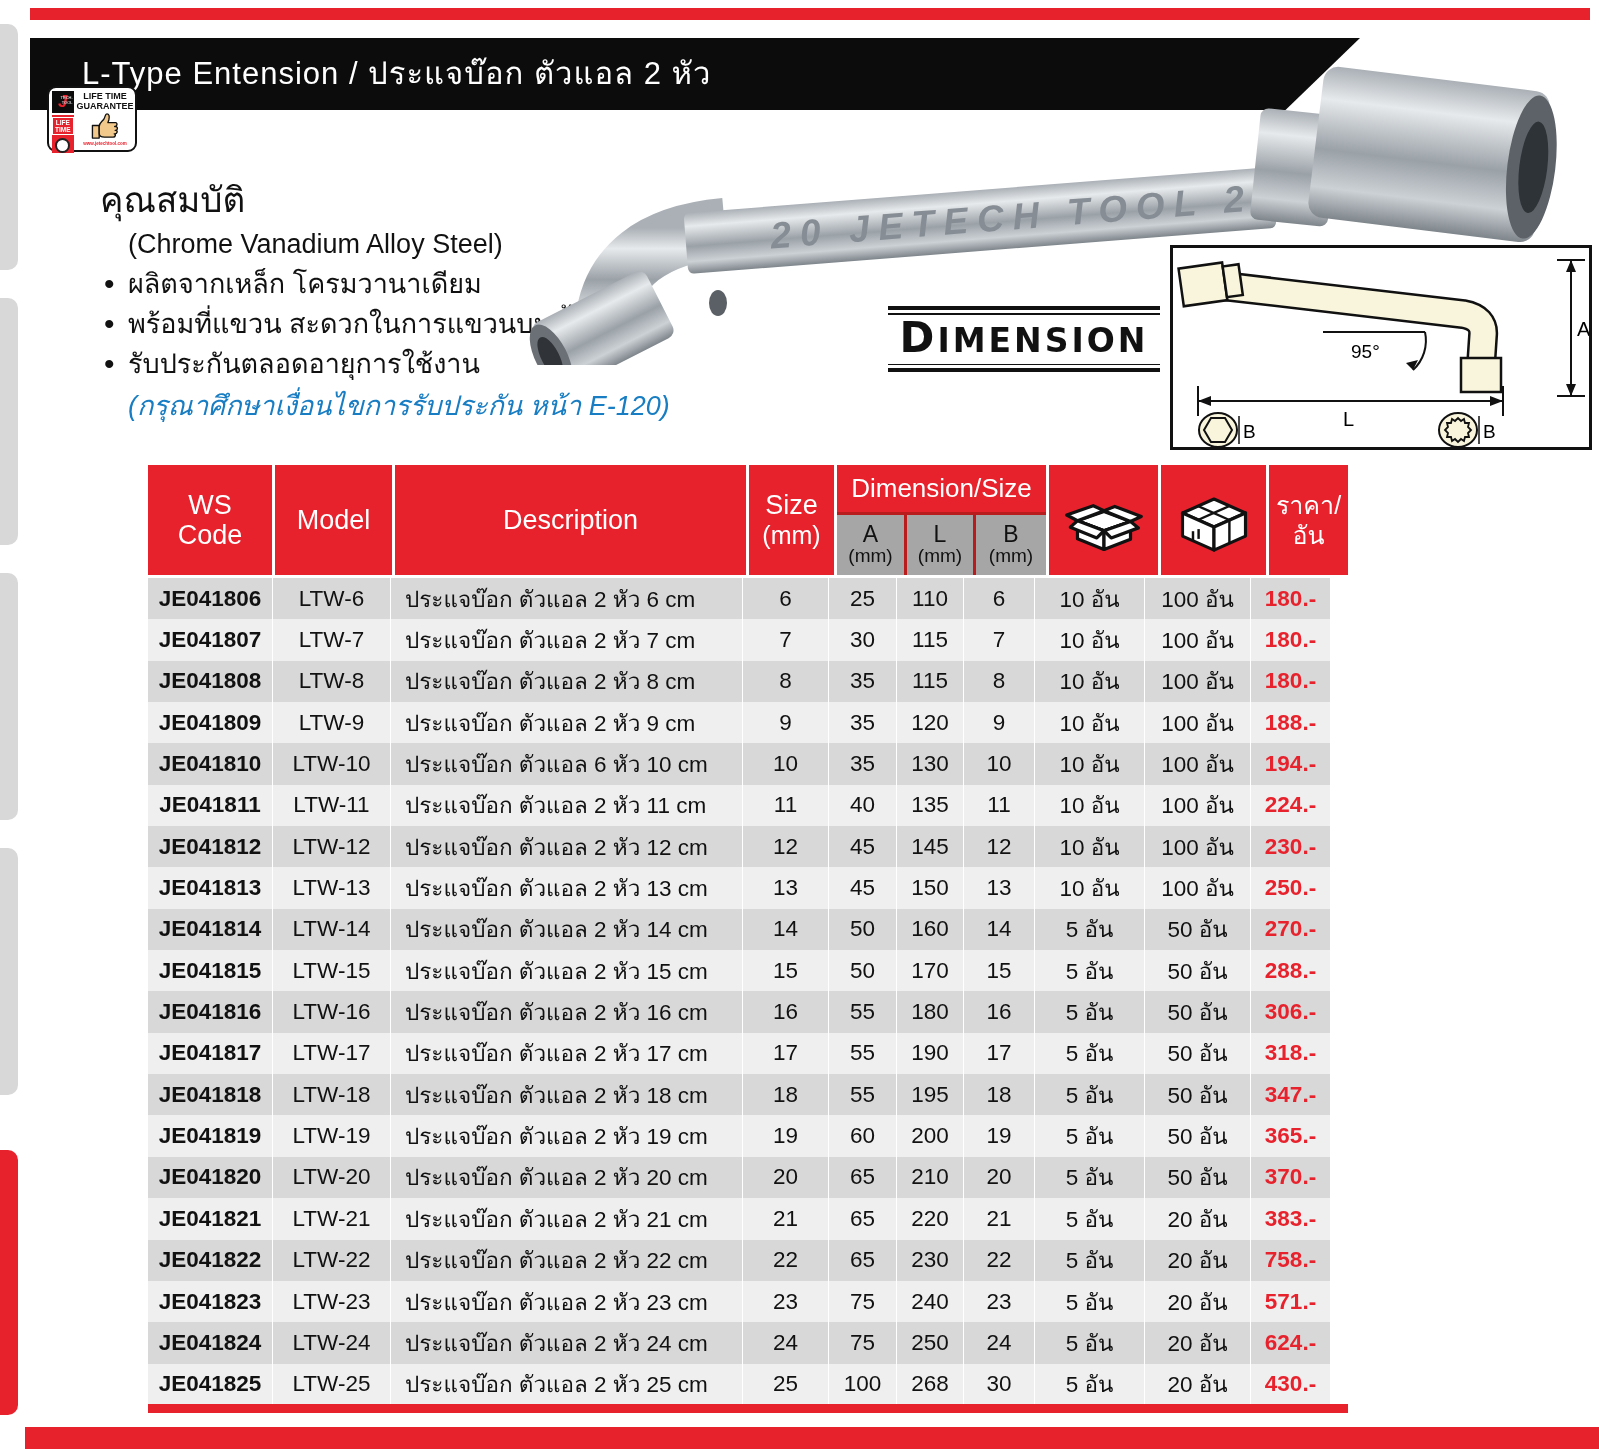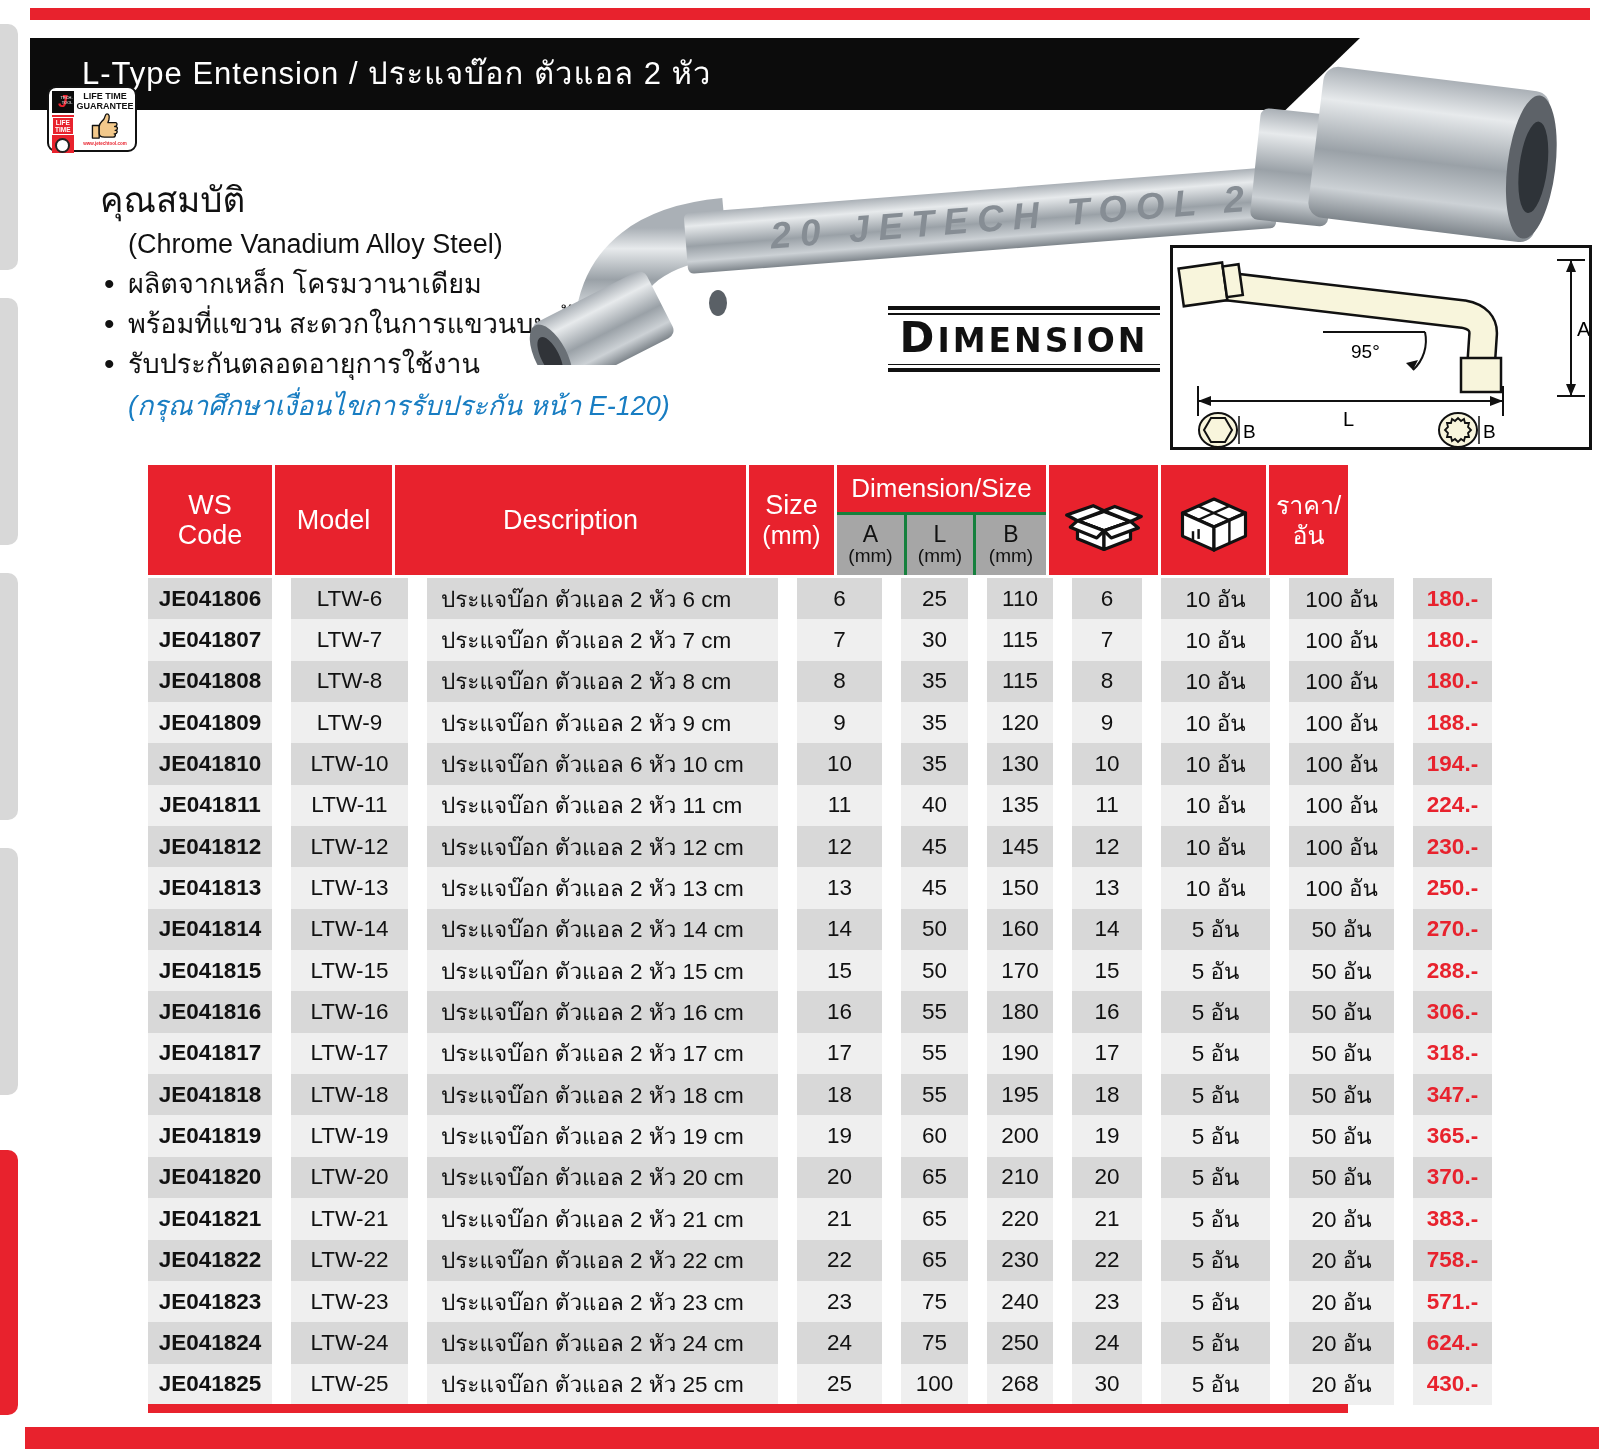--- a/index.html
+++ b/index.html
@@ -54,28 +54,28 @@
   
   .dim-box{position:absolute;left:1170px;top:245px;width:422px;height:205px;border:3px solid #111;background:#fff;box-sizing:border-box;}
 
   
   .tbl{position:absolute;left:148px;top:465px;width:1200px;}
   .thead{display:grid;grid-template-columns:124px 117px 351px 85px 209px 109px 105px 79px;column-gap:3px;
          background:#fff;height:110px;}
   .th{background:var(--accent-red,#e8222d);color:#fff;display:flex;flex-direction:column;justify-content:center;
       align-items:center;font-size:27px;line-height:30px;text-align:center;}
   .th .sm{font-size:25px;}
-  .group{display:flex;flex-direction:column;background:#15803d;text-align:center;}
+  .group{display:flex;flex-direction:column;background:#b91c1c;text-align:center;}
   .group .glabel{background:var(--accent-red,#e8222d);color:#fff;height:47px;display:flex;align-items:center;justify-content:center;font-size:26px;}
   .group .subs{display:grid;grid-template-columns:67px 66px 70px;column-gap:3px;margin-top:3px;flex:1;}
   .group .sub{background:var(--subheader-gray,#a6a6a6);color:#111;display:flex;flex-direction:column;align-items:center;justify-content:center;line-height:22px;}
   .group .sub .letter{font-size:23px;}
   .group .sub .unit{font-size:19px;}
   .rows{background:#fff;}
-  .trow{display:grid;grid-template-columns:124px 117px 351px 85px 67px 66px 70px 109px 105px 79px;column-gap:19px;
+  .trow{display:grid;grid-template-columns:124px 117px 351px 85px 67px 66px 70px 109px 105px 79px;column-gap:1px;
         height:41.35px;background:#fff;}
   .trow .c{display:flex;align-items:center;justify-content:center;font-size:22.5px;overflow:hidden;white-space:nowrap;}
   .trow.odd .c{background:var(--row-dark,#d8d8d8);}
   .trow.even .c{background:var(--row-light,#efefef);}
   .trow .c.ws{font-weight:bold;}
   .trow .c.desc{justify-content:flex-start;padding-left:14px;}
   .trow .c.price{color:var(--accent-red,#e8222d);font-weight:bold;}
   .tbl-underline{position:absolute;left:148px;top:1404px;width:1200px;height:9px;background:var(--accent-red,#e8222d);}
 
   

